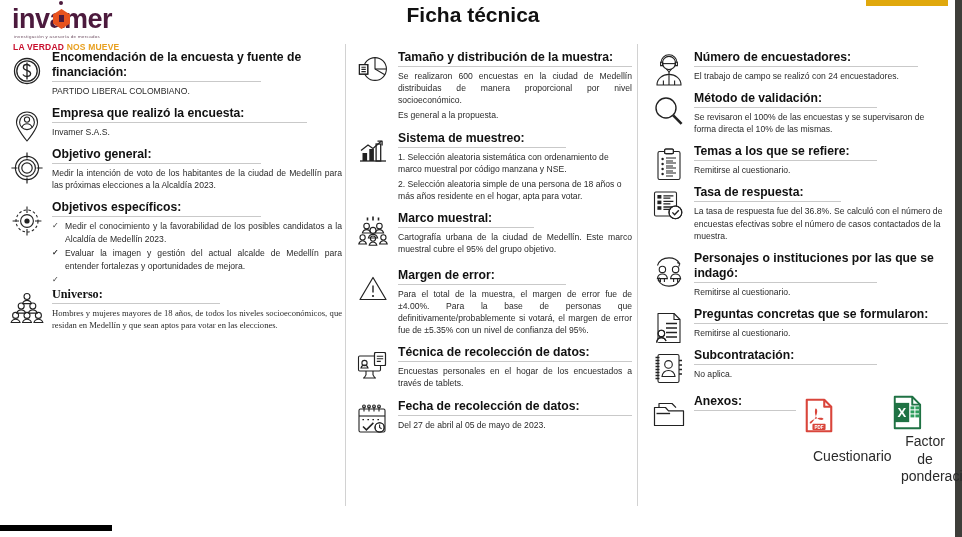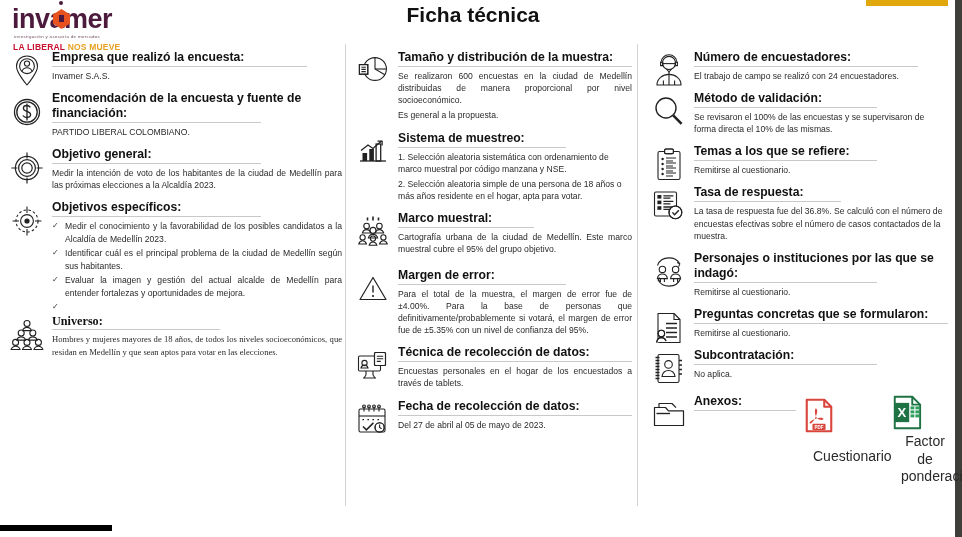--- a/index.html
+++ b/index.html
@@ -246,62 +246,62 @@
   <div class="right-edge"></div>
   <div class="bottom-left-bar"></div>
 
   <div class="logo">
     <div class="logo-word">invamer</div>
     <div class="logo-dot"></div>
     <div class="logo-diamond"></div>
     <div class="logo-diamond-inner"></div>
     <div class="logo-sub">investigación y asesoría de mercados</div>
     <div class="logo-tag">
-      <span class="red">LA LIBERAL</span>
+      <span class="red">LA VERDAD</span>
       <span class="orange">NOS MUEVE</span>
     </div>
   </div>
 
   <div class="title">Ficha técnica</div>
 
   <div class="divider d1"></div>
   <div class="divider d2"></div>
 
   <div class="col col-1">
-
-    <div class="block">
-      <span class="ico">
-        <svg viewBox="0 0 38 38" width="38" height="38" fill="none" stroke="#222" stroke-width="1.1">
-          <path d="M19 4c-6 0-10.5 4.4-10.5 10.2C8.5 21 19 33 19 33s10.5-12 10.5-18.8C29.5 8.4 25 4 19 4z"></path>
-          <circle cx="19" cy="14.2" r="7.4"></circle>
-          <circle cx="19" cy="11.6" r="2.6"></circle>
-          <path d="M13.9 19.4c.9-2.3 2.8-3.6 5.1-3.6s4.2 1.3 5.1 3.6"></path>
-        </svg>
-      </span>
-      <h3>Empresa que realizó la encuesta:</h3>
-      <div class="rule w-lg"></div>
-      <p class="body left">Invamer S.A.S.</p>
-    </div>
 
     <div class="block">
       <span class="ico">
         <svg viewBox="0 0 38 38" width="38" height="38" fill="none" stroke="#222" stroke-width="1.3">
           <circle cx="19" cy="19" r="12.5"></circle>
           <circle cx="19" cy="19" r="10.2"></circle>
           <path d="M22.4 14.3c-.9-1.2-2.1-1.8-3.6-1.8-2 0-3.4 1.1-3.4 2.7 0 1.7 1.3 2.4 3.5 3.1 2.3.7 3.7 1.5 3.7 3.3 0 1.8-1.6 2.9-3.7 2.9-1.7 0-3.1-.7-4-2"></path>
           <path d="M19 10.4v17.2"></path>
         </svg>
       </span>
       <h3>Encomendación de la encuesta y fuente de financiación:</h3>
       <div class="rule w-md"></div>
       <p class="body left">PARTIDO LIBERAL COLOMBIANO.</p>
     </div>
 
     <div class="block">
       <span class="ico">
+        <svg viewBox="0 0 38 38" width="38" height="38" fill="none" stroke="#222" stroke-width="1.1">
+          <path d="M19 4c-6 0-10.5 4.4-10.5 10.2C8.5 21 19 33 19 33s10.5-12 10.5-18.8C29.5 8.4 25 4 19 4z"></path>
+          <circle cx="19" cy="14.2" r="7.4"></circle>
+          <circle cx="19" cy="11.6" r="2.6"></circle>
+          <path d="M13.9 19.4c.9-2.3 2.8-3.6 5.1-3.6s4.2 1.3 5.1 3.6"></path>
+        </svg>
+      </span>
+      <h3>Empresa que realizó la encuesta:</h3>
+      <div class="rule w-lg"></div>
+      <p class="body left">Invamer S.A.S.</p>
+    </div>
+
+    <div class="block">
+      <span class="ico">
         <svg viewBox="0 0 38 38" width="38" height="38" fill="none" stroke="#222" stroke-width="1.2">
           <circle cx="19" cy="19" r="11.6"></circle>
           <circle cx="19" cy="19" r="8.4"></circle>
           <circle cx="19" cy="19" r="5.2"></circle>
           <path d="M19 3.4v6M19 28.6v6M3.4 19h6M28.6 19h6"></path>
         </svg>
       </span>
       <h3>Objetivo general:</h3>
       <div class="rule w-md"></div>
       <p class="body">Medir la intención de voto de los habitantes de la ciudad de Medellín para las próximas elecciones a la Alcaldía 2023.</p>
@@ -313,21 +313,21 @@
           <circle cx="19" cy="19" r="11" stroke-dasharray="2.6 2.2"></circle>
           <circle cx="19" cy="19" r="6.4"></circle>
           <circle cx="19" cy="19" r="2.6" fill="#222" stroke="none"></circle>
           <path d="M19 4.6v6.4M19 27v6.4M4.6 19h6.4M27 19h6.4"></path>
         </svg>
       </span>
       <h3>Objetivos específicos:</h3>
       <div class="rule w-md"></div>
       <ul class="checks">
         <li><span class="chk">✓</span><span>Medir el conocimiento y la favorabilidad de los posibles candidatos a la Alcaldía de Medellín 2023.</span></li>
-        <li><span class="chk">✓</span><span>Identificar cuál es el principal problema  de la ciudad de Medellín según sus habitantes.</span></li>
+        <li><span class="chk">✓</span></li>
         <li><span class="chk">✓</span><span>Evaluar la imagen y gestión del  actual alcalde de Medellín para entender fortalezas y oportunidades de mejora.</span></li>
         <li><span class="chk">✓</span></li>
       </ul>
     </div>
 
     <div class="block" style="margin-top:14px;font-family:Liberation Serif, serif;">
       <span class="ico">
         <svg viewBox="0 0 38 38" width="38" height="38" fill="none" stroke="#222" stroke-width="1.1">
           <circle cx="19" cy="7.5" r="3"></circle>
           <path d="M14.6 14.6c.6-2 2.3-3.2 4.4-3.2s3.8 1.2 4.4 3.2z"></path>

